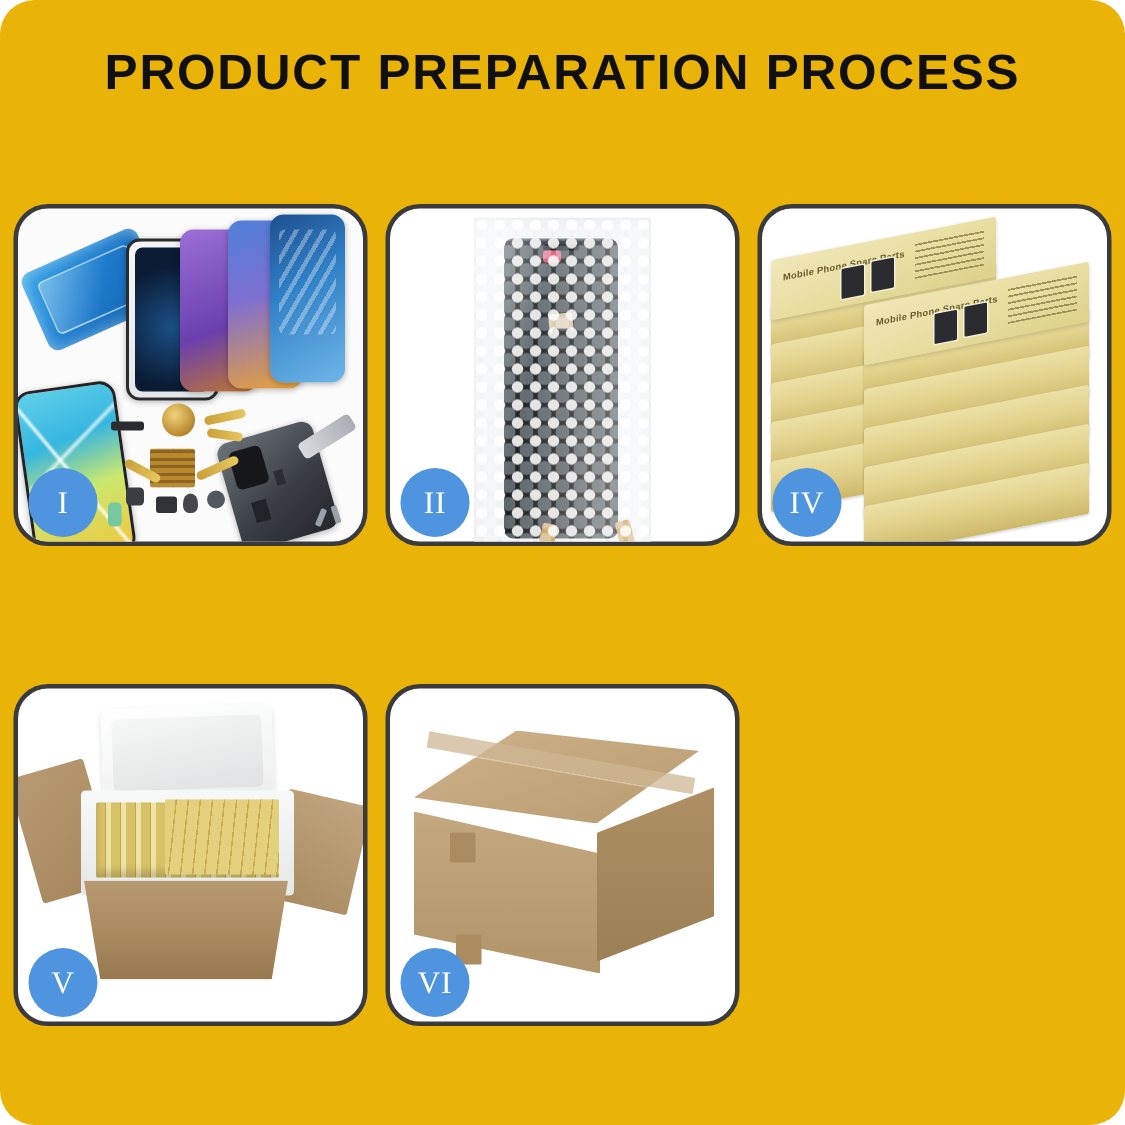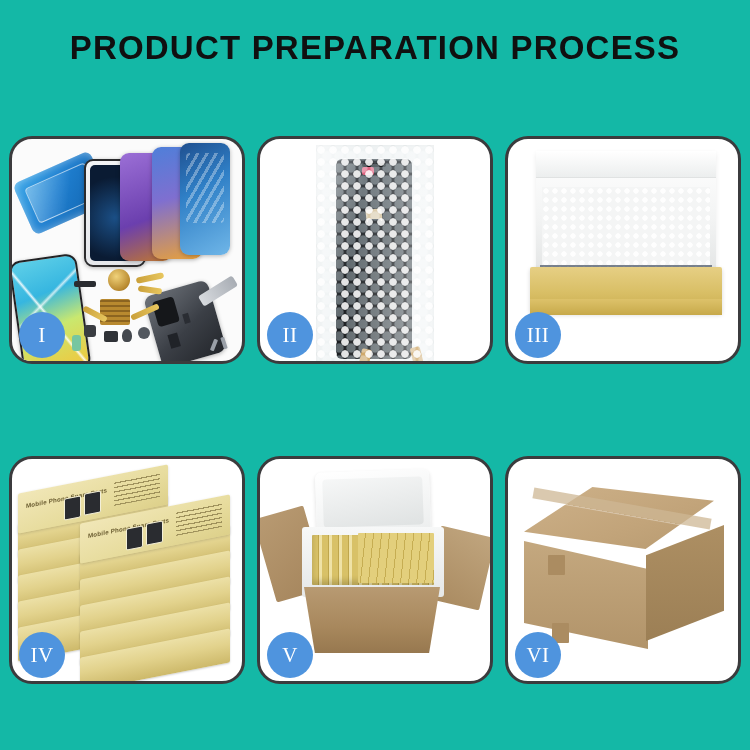--- a/index.html
+++ b/index.html
@@ -2,21 +2,21 @@
 <html><head>
 <meta charset="utf-8">
 <style>
   html, body {
     margin: 0; padding: 0;
     width: 750px; height: 750px;
     background: #ffffff;
     font-family: "Liberation Sans", sans-serif;
     overflow: hidden;
   }
-  .page { position: relative; width: 750px; height: 750px; background: #14b8a6; }
+  .page { position: relative; width: 750px; height: 750px; background: #eab308; border-radius: 23px; }
 
   
   .header { text-align: center; padding-top: 31px; }
   .title {
     font-size: 33px;
     font-weight: 700;
     letter-spacing: 1.2px;
     color: #101010;
     line-height: 1.05;
     white-space: nowrap;
@@ -376,30 +376,20 @@
             <div class="conn c1"></div>
             <div class="conn c2"></div>
           </div>
           <div class="bubbles"></div>
           <div class="sheen"></div>
         </div>
       </div>
       <div class="badge">II</div>
     </div>
 
-    <div class="panel p3">
-      <div class="stage">
-        <div class="lid"></div>
-        <div class="foam"></div>
-        <div class="inner"></div>
-        <div class="tray"></div>
-        <div class="trayfront"></div>
-      </div>
-      <div class="badge">III</div>
-    </div>
 
     <div class="panel p4">
       <div class="stage">
         <div class="stack">
 
           <div class="bx" style="left:0px;  top:36px;"></div>
           <div class="bx" style="left:0px;  top:62px;"></div>
           <div class="bx" style="left:0px;  top:88px;"></div>
           <div class="bx" style="left:0px;  top:114px;"></div>
           <div class="bx" style="left:0px;  top:140px;"></div>

